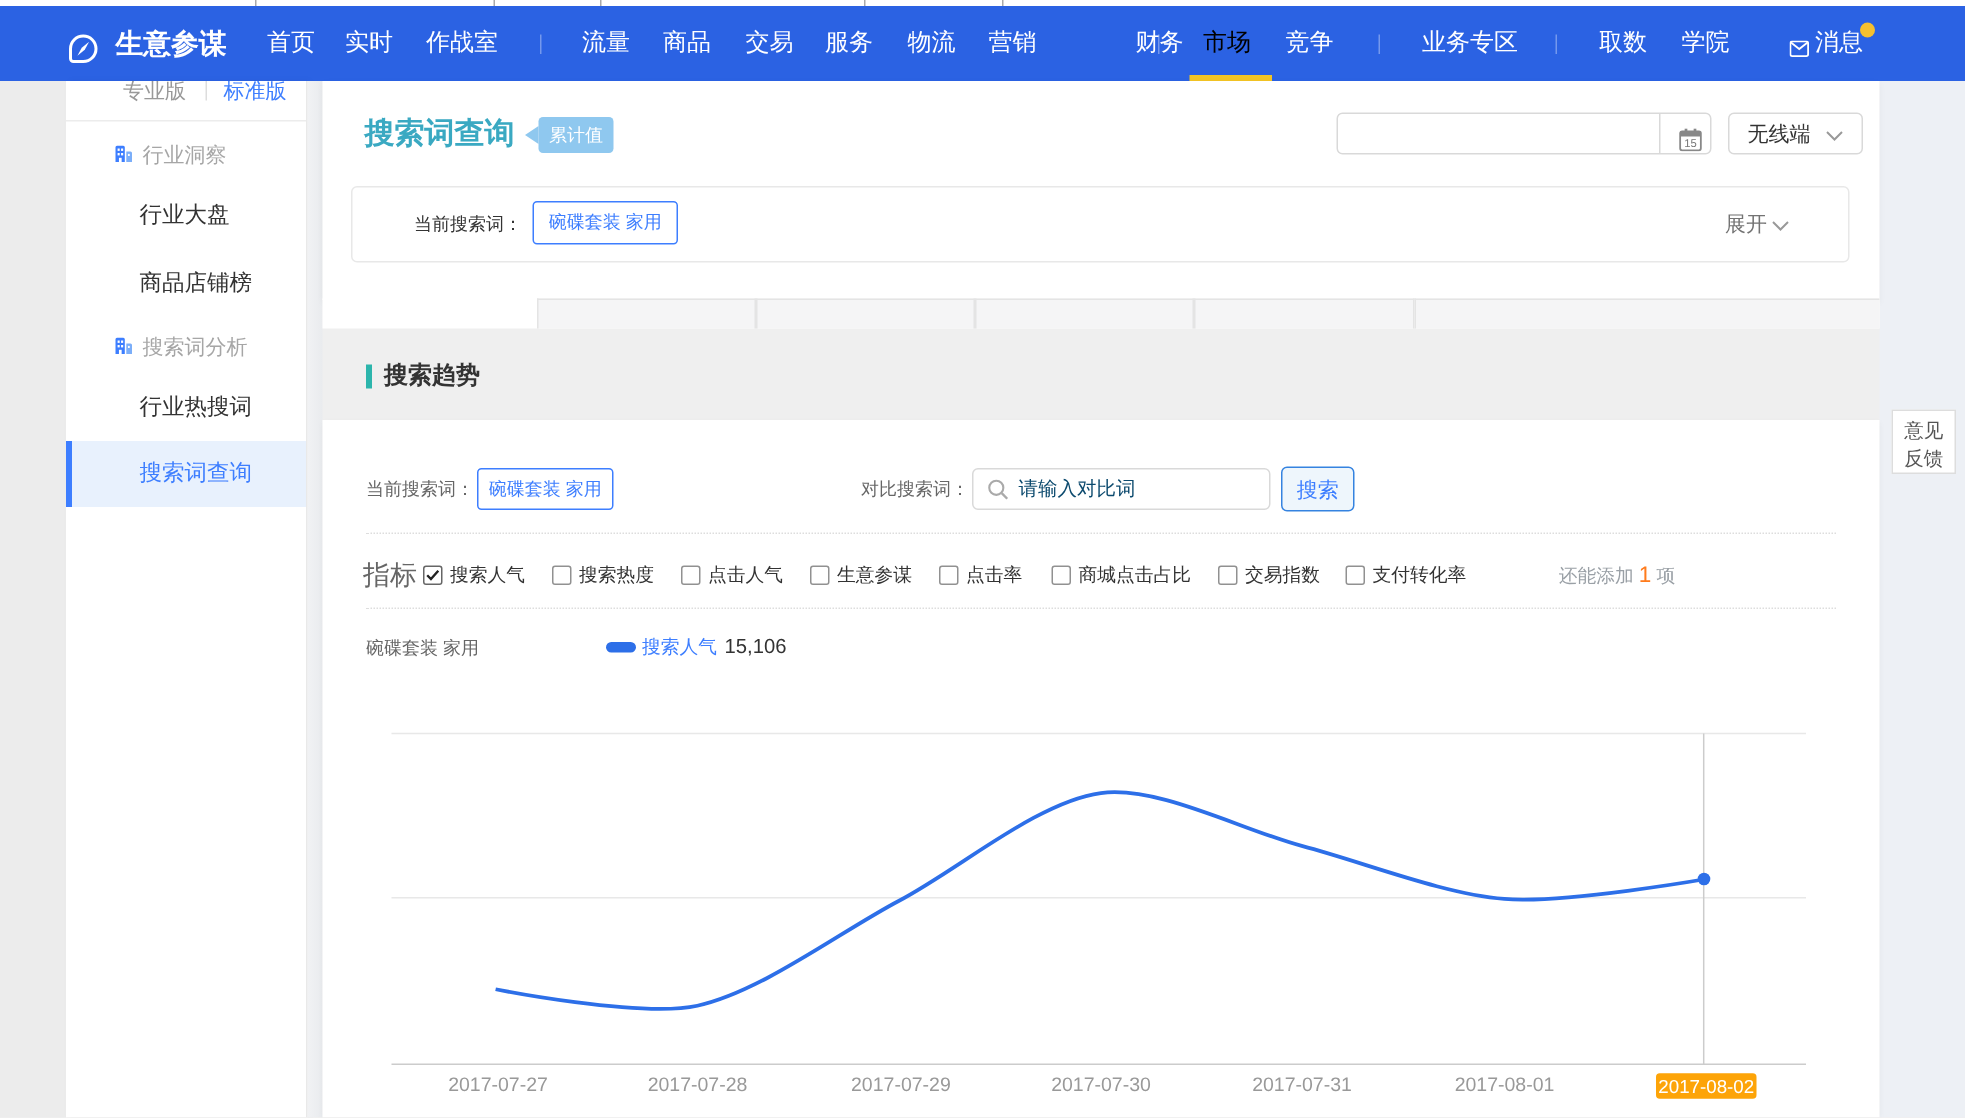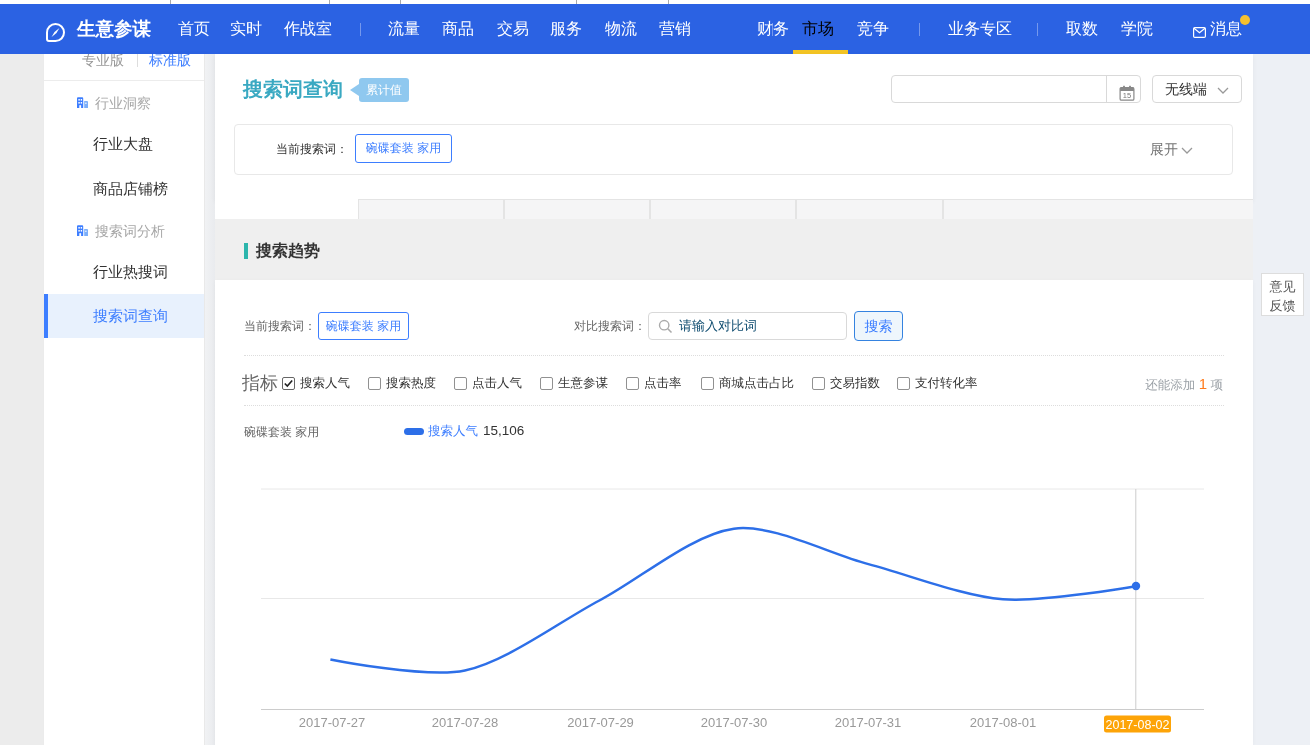--- a/index.html
+++ b/index.html
@@ -70,21 +70,21 @@
 #card .r1lab1 { position:absolute; left:29px; top:33px; height:26px; line-height:26px; font-size:12px; color:#666; }
 #card .chip2 { left:103px; top:32px; width:91px; height:28px; line-height:26px; }
 #card .r1lab2 { position:absolute; left:359px; top:33px; height:26px; line-height:26px; font-size:12px; color:#666; }
 #card .inp { position:absolute; left:433px; top:32px; width:199px; height:28px; border:1px solid #d9d9d9; border-radius:4px; background:#fff; }
 #card .inp .ph { position:absolute; left:30px; top:0; height:26px; line-height:26px; font-size:13px; color:#0c4a6e; }
 #card .sbtn { position:absolute; left:639px; top:31px; width:49px; height:30px; border:1px solid #3583e0; border-radius:4px; background:#eef6fc; color:#3d7eff; font-size:14px; text-align:center; line-height:28px; }
 .dotted { position:absolute; left:29px; width:980px; border-top:1px dotted #ddd; }
 #card .zb { position:absolute; left:27px; top:96px; height:14px; line-height:14px; font-size:18px; color:#666; }
 .ck { position:absolute; top:97px; width:13px; height:13px; border:1px solid #919191; border-radius:2px; background:#fff; }
 .cklab { position:absolute; top:96px; height:14px; line-height:15px; font-size:12.5px; color:#333; }
-#card .addinfo { position:absolute; top:95px; width:290px; height:17px; line-height:17px; font-size:12.5px; color:#9aa0a6; text-align:right; right:30px; }
+#card .addinfo { position:absolute; top:95px; width:290px; height:17px; line-height:17px; font-size:12.5px; color:#9aa0a6; text-align:center; right:30px; }
 #card .addinfo b { color:#ff7b1c; font-size:15px; font-weight:normal; }
 #card .lgname { position:absolute; left:29px; top:145px; height:14px; line-height:14px; font-size:12px; color:#666; }
 #card .lgpill { position:absolute; left:189px; top:148px; width:20px; height:7px; border-radius:4px; background:#2d6fe8; }
 #card .lgser { position:absolute; left:213px; top:144px; height:15px; line-height:15px; font-size:12.5px; color:#3d7eff; }
 #card .lgval { position:absolute; left:268px; top:143px; height:16px; line-height:16px; font-size:13.5px; color:#333; }
 
 
 #fb { left:1261px; top:273px; width:43px; height:43px; background:#fff; border:1px solid #ddd; font-size:13px; color:#555; text-align:center; line-height:19px; padding-top:3px; }
 </style>
 </head>

